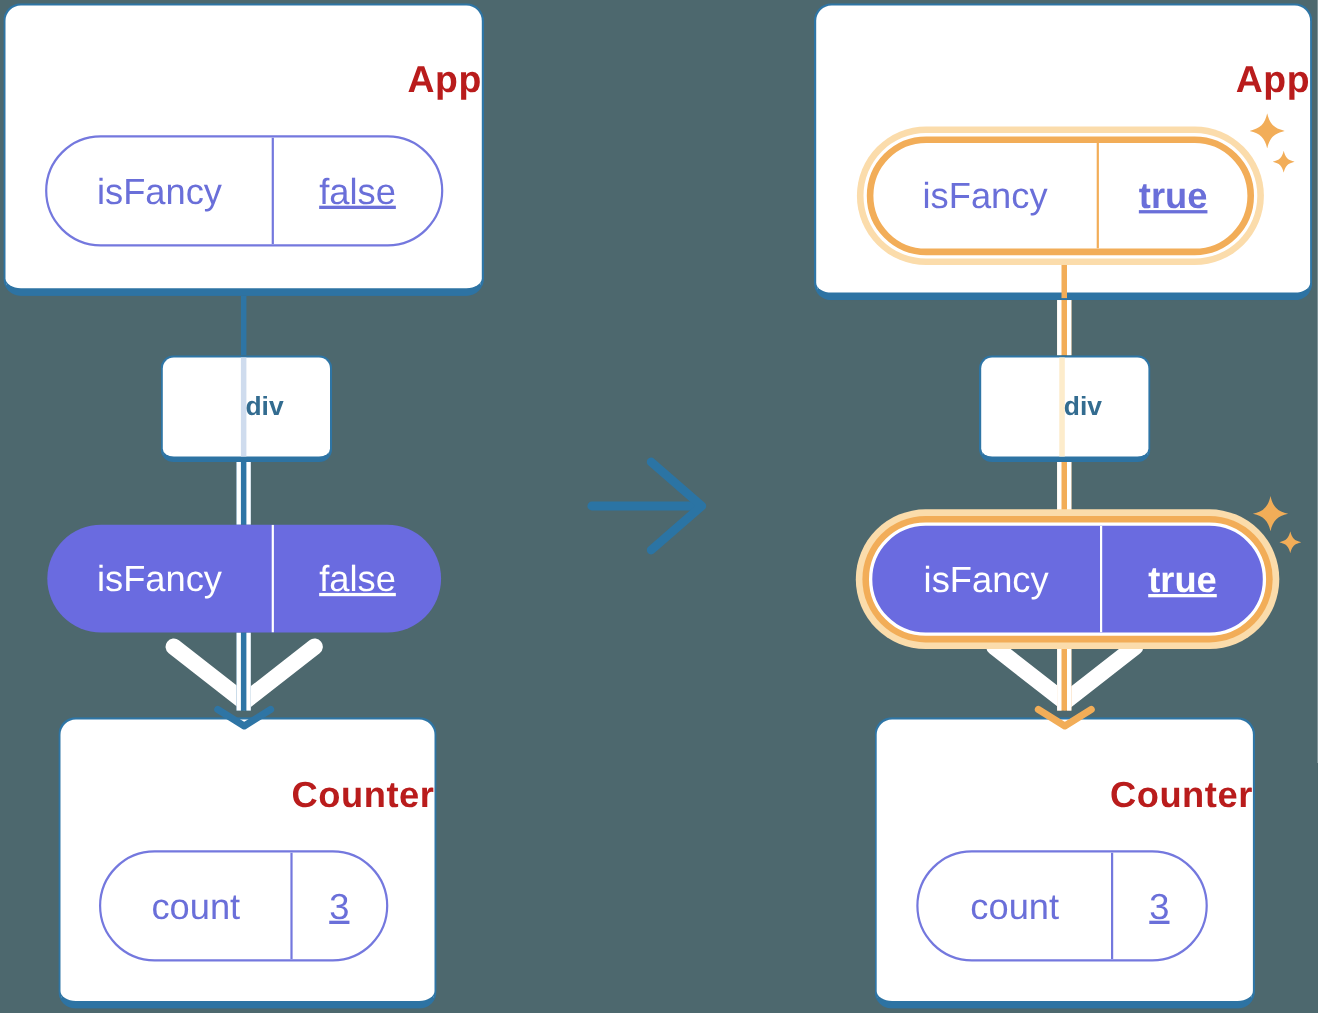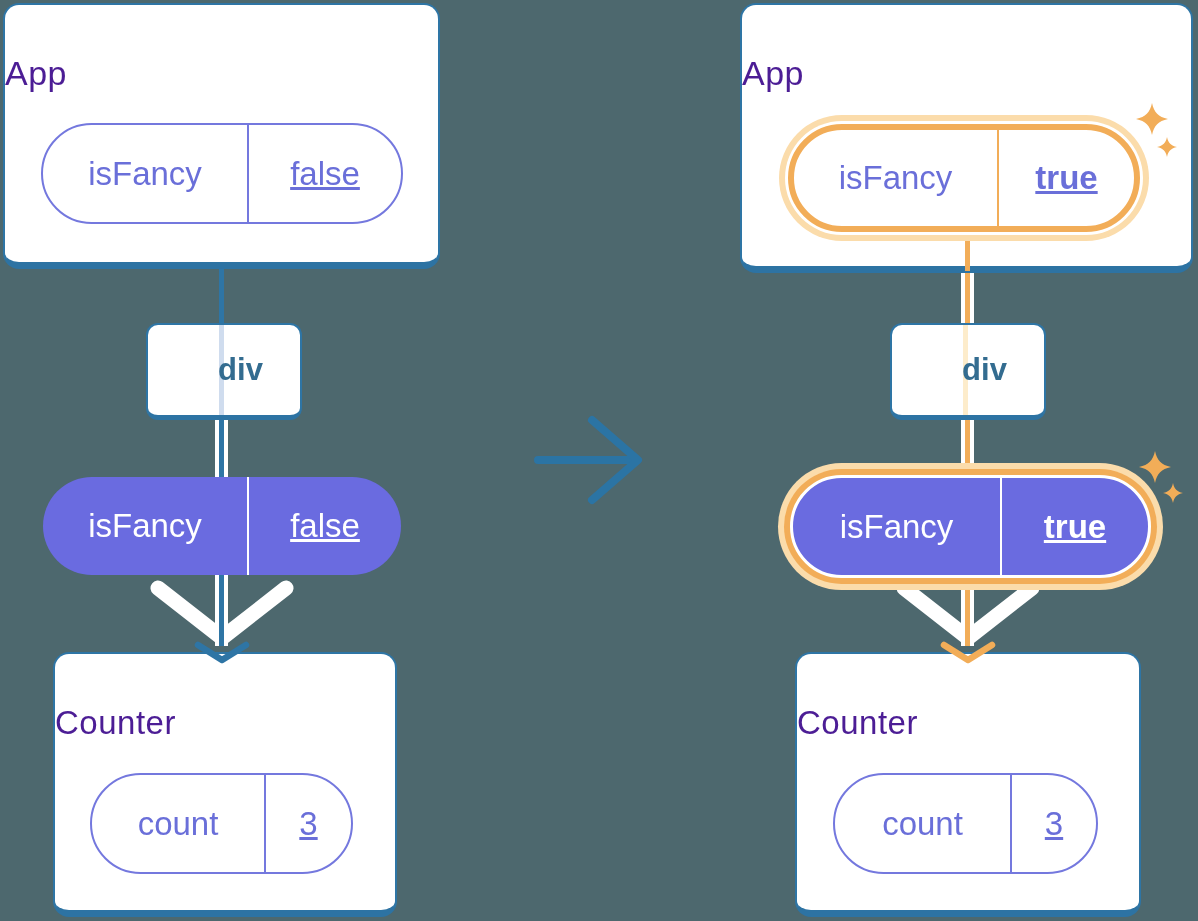--- a/index.html
+++ b/index.html
@@ -9,22 +9,22 @@
     font-family:"Liberation Sans", sans-serif;
   }
   
   .card {
     position:absolute; background:#fff;
     border:2px solid #2e75a5; border-bottom:7px solid #2d73a3;
     border-radius:16px; box-sizing:border-box;
   }
   .card.small { border-radius:12px; border-bottom-width:5px; }
   .card-title {
-    position:absolute; left:0; right:0; text-align:left;
-    color:#4c1d95; font-weight:400; letter-spacing:0.5px;
+    position:absolute; left:0; right:0; text-align:right;
+    color:#b91c1c; font-weight:700; letter-spacing:0.5px;
   }
   
   .pill {
     position:absolute; display:flex; align-items:stretch;
     border-radius:999px; box-sizing:border-box; overflow:hidden;
     font-size:33px;
   }
   .pill .seg { display:flex; align-items:center; justify-content:center; }
   .pill .seg-r { flex:1;text-decoration:underline; }
   .pill.outline { background:#fff; border:2.5px solid #7478de; color:#6a6fd9; }
@@ -45,21 +45,21 @@
   
   .vline { position:absolute; width:5px; box-sizing:content-box; }
   .vline.blue   { background:#2e75a5; }
   .vline.orange { background:#f2ad58; }
   .vline.cased  { border-left:4px solid #fff; border-right:4px solid #fff; }
   .innerline { position:absolute; top:0; bottom:0; width:5px; }
   .innerline.pale-blue   { background:#cfdcee; }
   .innerline.pale-orange { background:#fdeccb; }
   .divcard-label {
     position:absolute; inset:0; display:flex; align-items:center; justify-content:center;
-    color:#336c90; font-size:31px; font-weight:600;padding-left:33px;
+    color:#336c90; font-size:24px; font-weight:600;padding-left:33px;
   }
   svg { position:absolute; display:block; }
 </style>
 </head>
 <body>
 
 <div class="canvas">
 
   <div class="vline blue" style="left:219px; top:269px; height:54px;"></div>
 

